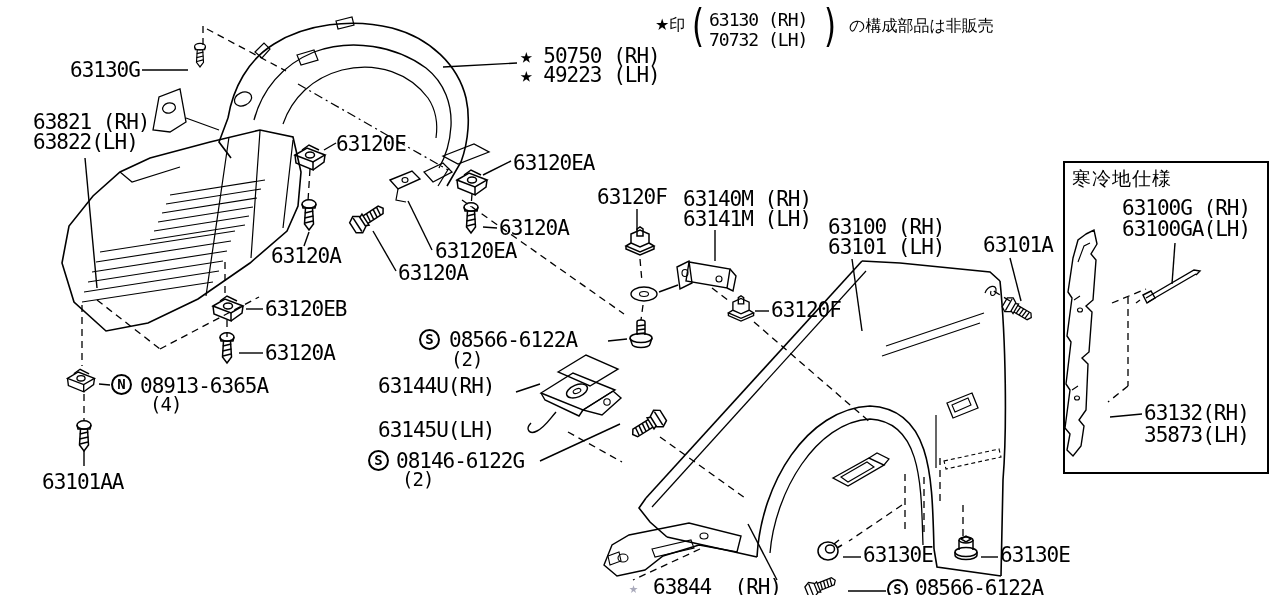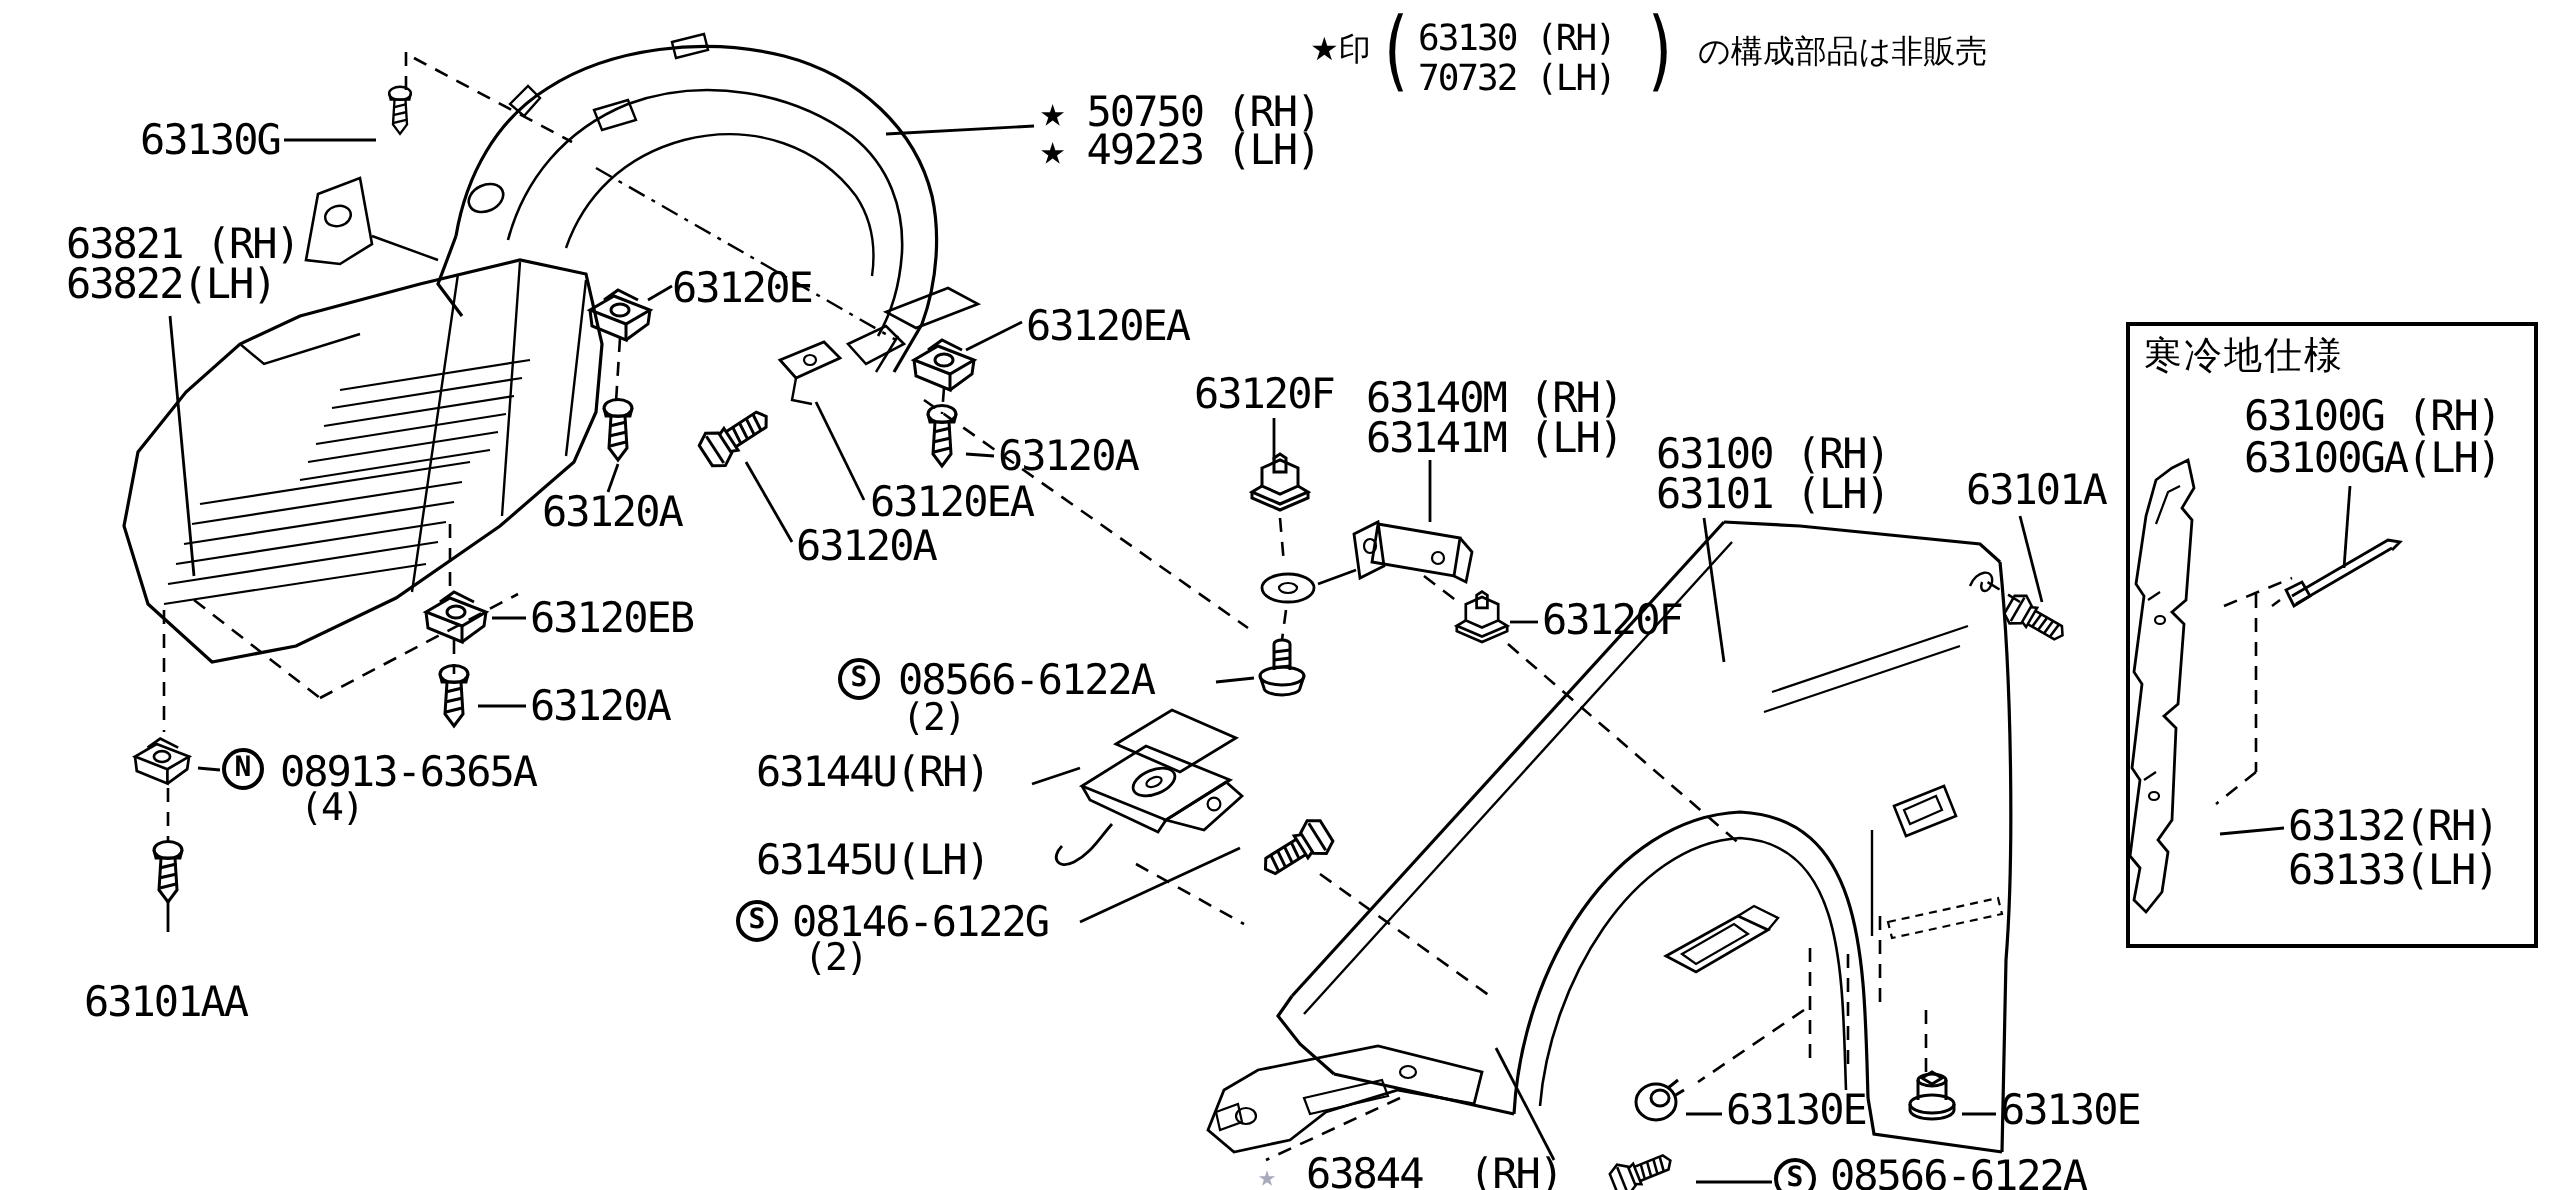--- a/index.html
+++ b/index.html
@@ -248,21 +248,21 @@
     <line x1="1128" y1="297" x2="1128" y2="386"></line>
     <line x1="1128" y1="386" x2="1108" y2="402"></line>
   </g>
 </svg>
 
 <div id="coldbox"></div>
 <div class="lbl jp19" style="left:1072px;top:168px">寒冷地仕様</div>
 <div class="lbl" style="left:1122px;top:198px">63100G (RH)</div>
 <div class="lbl" style="left:1122px;top:219px">63100GA(LH)</div>
 <div class="lbl" style="left:1144px;top:403px">63132(RH)</div>
-<div class="lbl" style="left:1144px;top:425px">63133(LH)</div>
+<div class="lbl" style="left:1144px;top:425px">35873(LH)</div>
 
 <div>
   <span class="lbl jp" style="left:655px;top:16px">★印</span>
   <span class="paren" style="left:692px;top:4px">(</span>
   <span class="lbl" style="left:709px;top:9px;font-size:18px">63130 (RH)</span>
   <span class="lbl" style="left:709px;top:29px;font-size:18px">70732 (LH)</span>
   <span class="paren" style="left:824px;top:4px">)</span>
   <span class="lbl jp" style="left:849px;top:17px">の構成部品は非販売</span>
 </div>
 
@@ -275,21 +275,21 @@
 <div class="lbl" style="left:513px;top:153px">63120EA</div>
 <div class="lbl" style="left:499px;top:218px">63120A</div>
 <div class="lbl" style="left:271px;top:246px">63120A</div>
 <div class="lbl" style="left:435px;top:241px">63120EA</div>
 <div class="lbl" style="left:398px;top:263px">63120A</div>
 <div class="lbl" style="left:265px;top:299px">63120EB</div>
 <div class="lbl" style="left:265px;top:343px">63120A</div>
 <span class="circ" style="left:111px;top:374px">N</span>
 <div class="lbl" style="left:140px;top:376px">08913-6365A</div>
 <div class="lbl sm" style="left:150px;top:395px">(4)</div>
-<div class="lbl" style="left:42px;top:491px">63101AA</div>
+<div class="lbl" style="left:42px;top:472px">63101AA</div>
 <div class="lbl" style="left:597px;top:187px">63120F</div>
 <div class="lbl" style="left:683px;top:189px">63140M (RH)</div>
 <div class="lbl" style="left:683px;top:209px">63141M (LH)</div>
 <div class="lbl" style="left:828px;top:217px">63100 (RH)</div>
 <div class="lbl" style="left:828px;top:237px">63101 (LH)</div>
 <div class="lbl" style="left:983px;top:235px">63101A</div>
 <div class="lbl" style="left:771px;top:300px">63120F</div>
 <span class="circ" style="left:419px;top:329px">S</span>
 <div class="lbl" style="left:449px;top:330px">08566-6122A</div>
 <div class="lbl sm" style="left:451px;top:350px">(2)</div>

